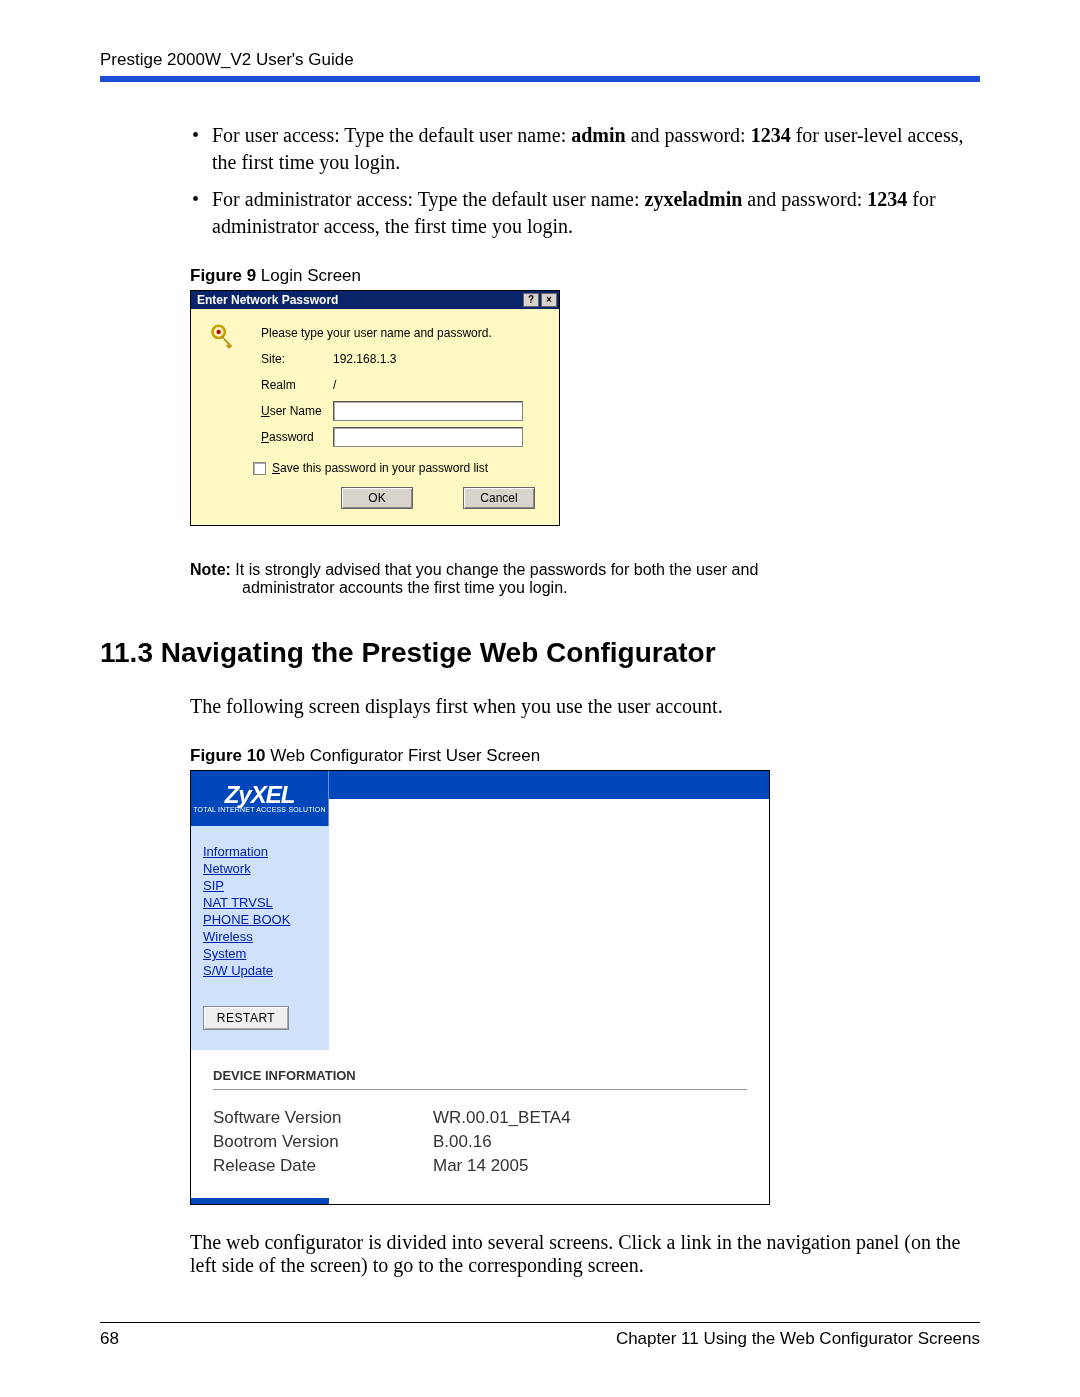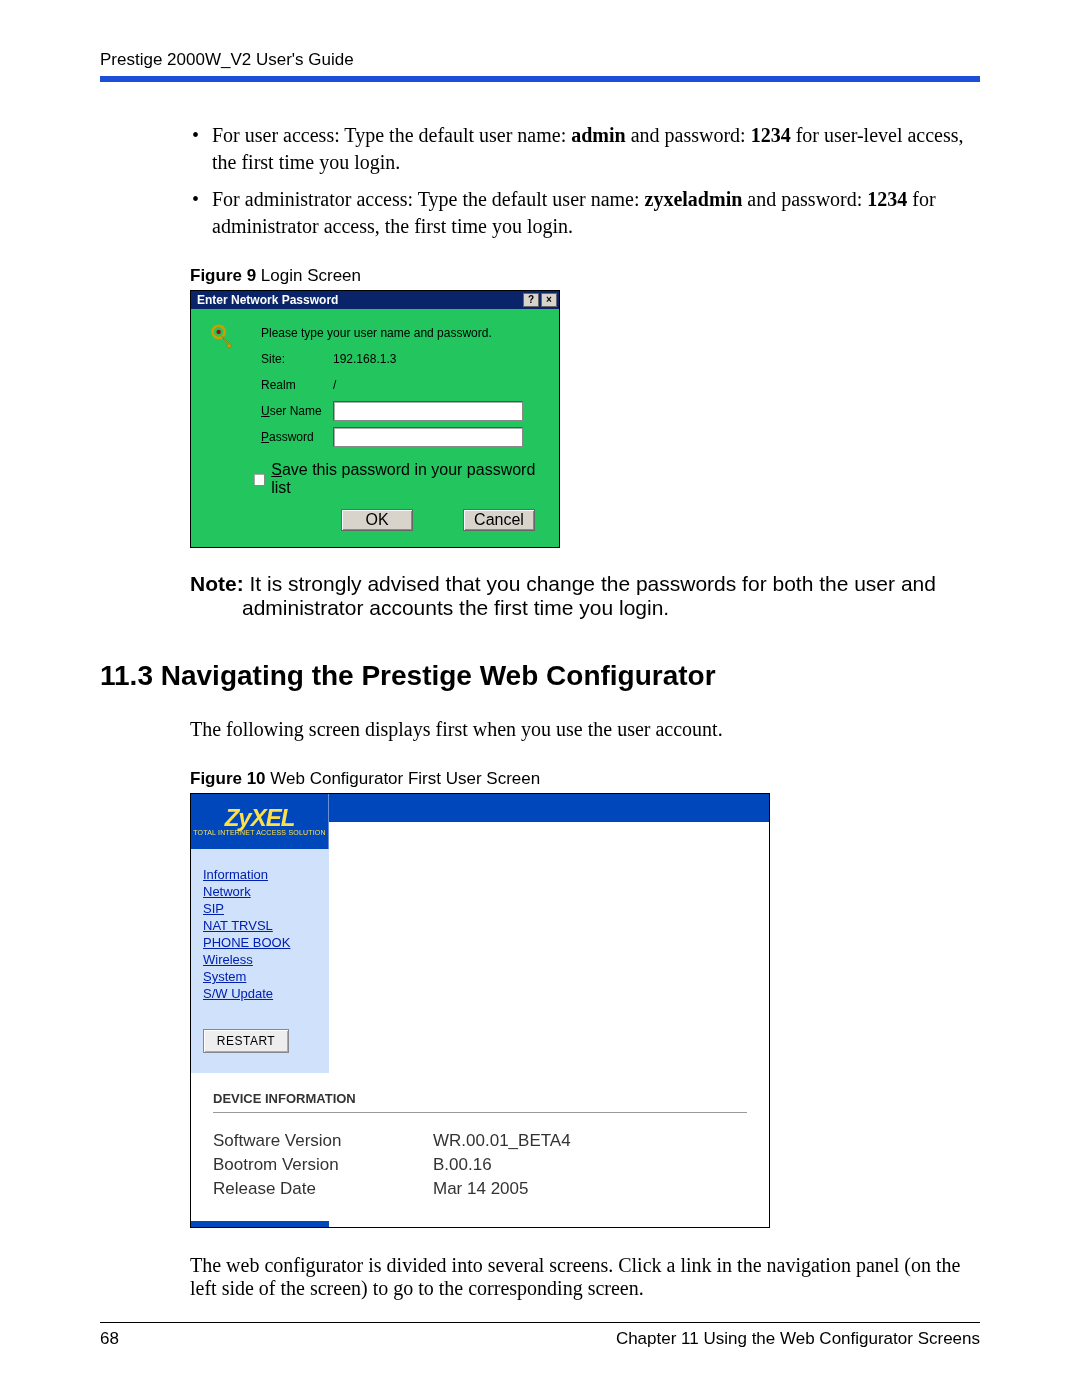--- a/index.html
+++ b/index.html
@@ -44,24 +44,24 @@
   .fig-caption {
     font-family: Arial, Helvetica, sans-serif;
     font-size: 17px;
     margin-bottom: 4px;
   }
   .fig-caption b { font-weight: bold; }
   
   .dialog {
     width: 370px;
     border: 1px solid #000;
-    background: #22c55e;
+    background: #fef9c3;
     font-family: "Tahoma", Arial, sans-serif;
     font-size: 12px;
-    margin-bottom: 24px;
+    margin-bottom: 35px;
   }
   .titlebar {
     display: flex;
     align-items: center;
     background: #0a246a;
     color: #fff;
     font-weight: bold;
     padding: 2px 2px 2px 6px;
     font-size: 12px;
   }
@@ -110,48 +110,48 @@
     border-left-color: #555;
     background: #fff;
     box-shadow: inset 1px 1px 0 #aaa;
     max-width: 190px;
   }
   .dlg-check-row {
     display: flex;
     align-items: center;
     gap: 6px;
     margin: 4px 0 12px 44px;
-    font-size: 16px;
+    font-size: 12px;
   }
   .checkbox {
     width: 13px; height: 13px;
     background: #fff;
     border: 1px solid #888;
     box-shadow: inset 1px 1px 0 #aaa;
   }
   .dlg-buttons {
     display: flex;
     justify-content: flex-end;
     gap: 50px;
     padding-right: 4px;
   }
   .winbutton {
     width: 72px;
     height: 22px;
     background: #d8d4cc;
     border: 1px solid #666;
     box-shadow: inset 1px 1px 0 #fff, inset -1px -1px 0 #888;
-    font-size: 16px;
+    font-size: 12px;
     text-align: center;
     line-height: 20px;
   }
   
   .note {
     font-family: Arial, Helvetica, sans-serif;
-    font-size: 21px;
+    font-size: 16px;
     margin: 0 0 40px 0;
     padding-left: 0;
   }
   .note .indent { display:block; padding-left: 52px; }
   
   h2.sect {
     font-family: Arial, Helvetica, sans-serif;
     font-size: 28px;
     font-weight: bold;
     margin: 0 0 26px -90px;
@@ -170,21 +170,21 @@
     margin-bottom: 26px;
     overflow: hidden;
   }
   .webui-top {
     display: flex;
     height: 55px;
   }
   .logo-cell {
     width: 138px;
     background: #0047bb;
-    color: #fde047;
+    color: #ffffff;
     display: flex;
     flex-direction: column;
     align-items: center;
     justify-content: center;
     border-right: 1px solid #6a8fd4;
   }
   .logo-text {
     font-weight: 900;
     font-style: italic;
     font-size: 24px;

